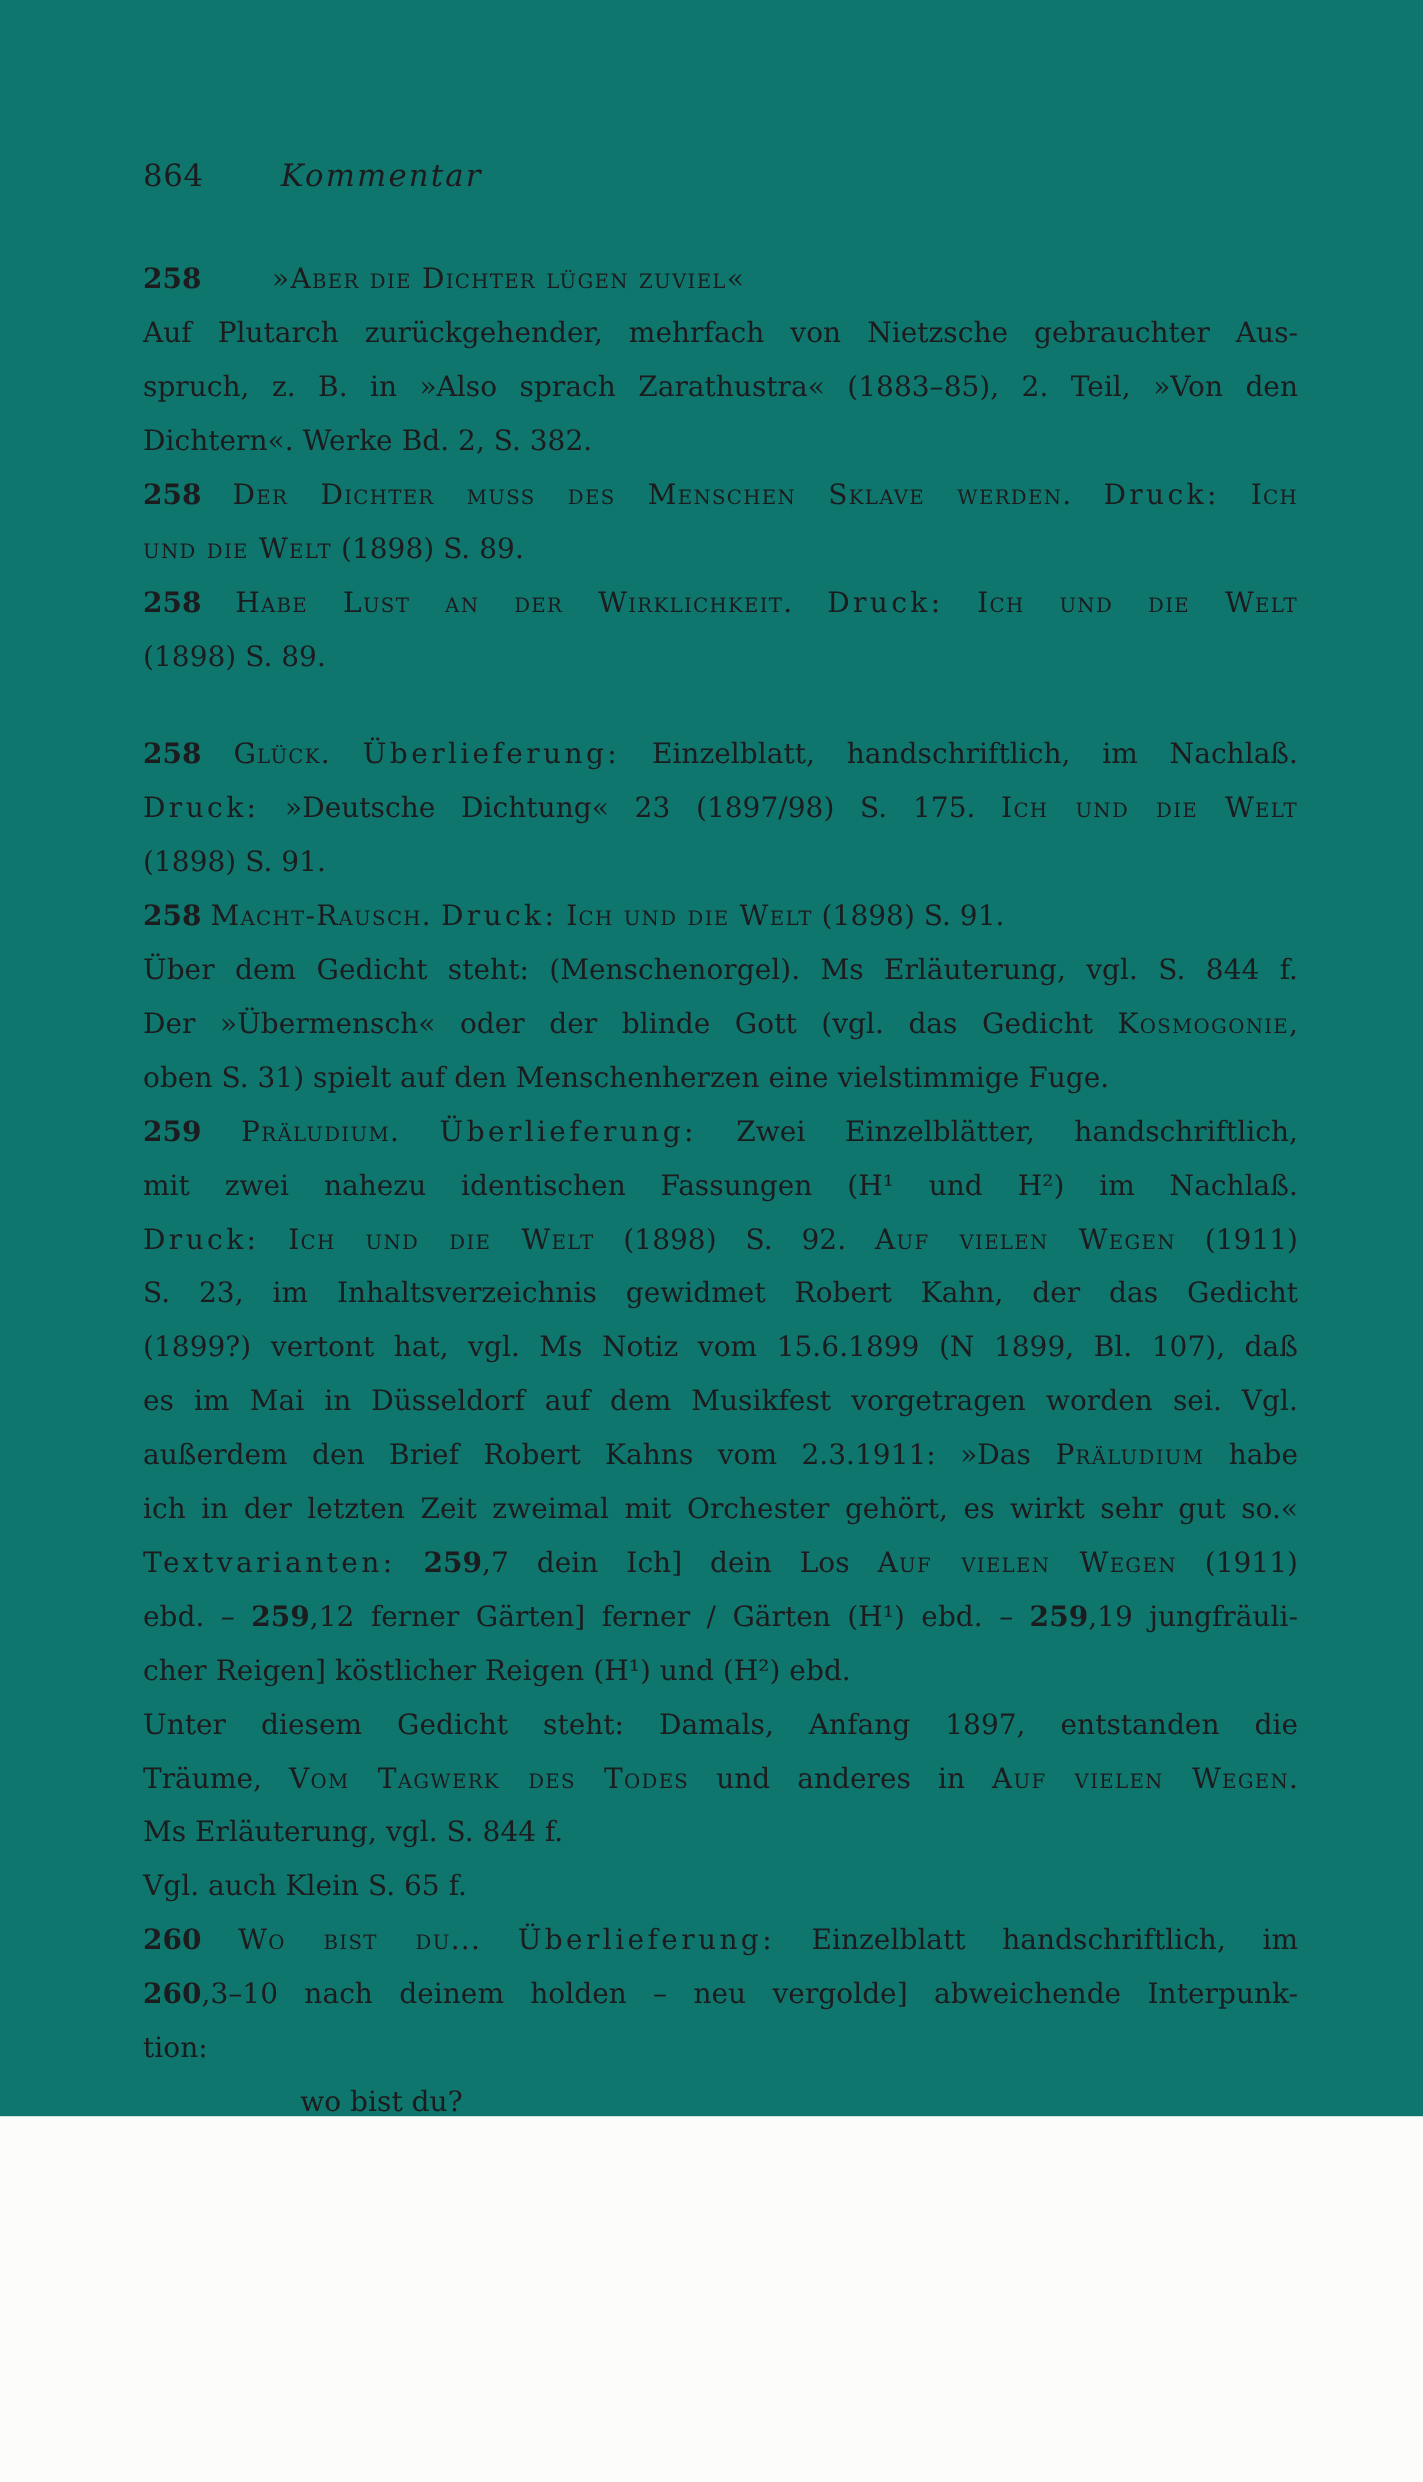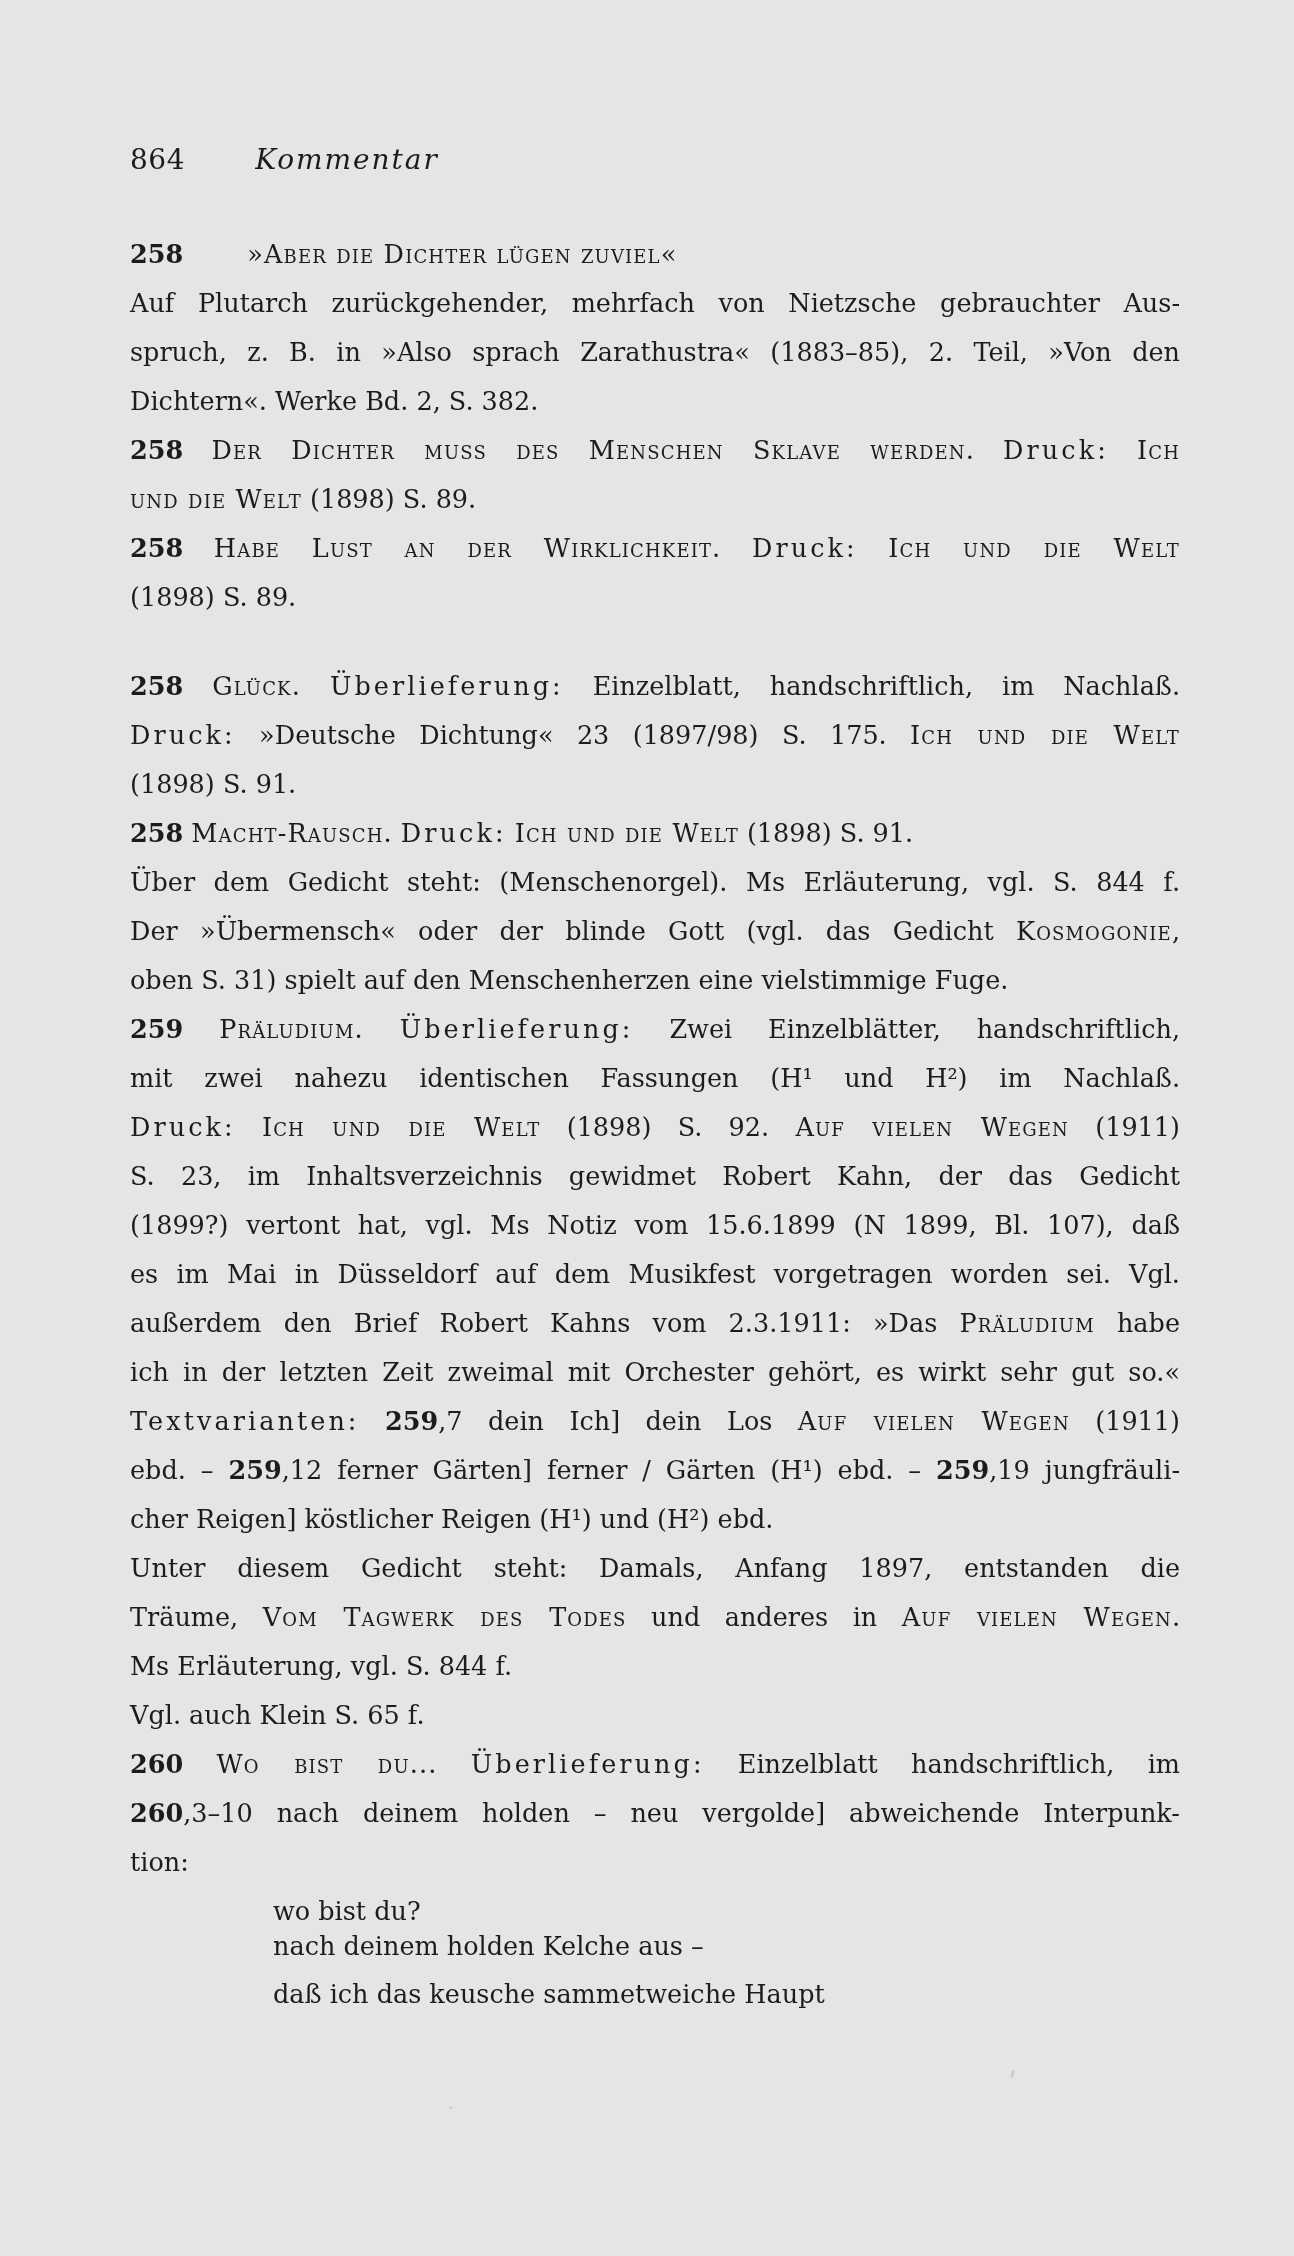--- a/index.html
+++ b/index.html
@@ -3,22 +3,22 @@
 <meta charset="utf-8">
 <style>
   html, body {
     margin: 0;
     padding: 0;
     background: #fcfcfb;
   }
   .page {
     position: relative;
     width: 1294px;
-    height: 2256px;
-    background: #e5e5e5;
+    height: 1924px;
+    background: #0f766e;
     color: #1c1c1e;
     font-family: "DejaVu Serif", "Liberation Serif", serif;
     overflow: hidden;
   }
   .page-header {
     position: absolute;
     left: 130px;
     top: 140px;
     font-size: 28px;
     line-height: 40px;

